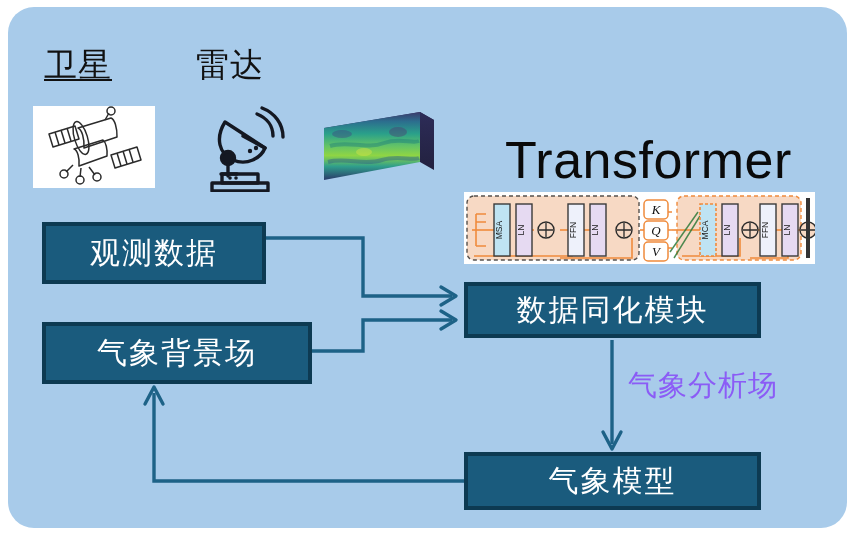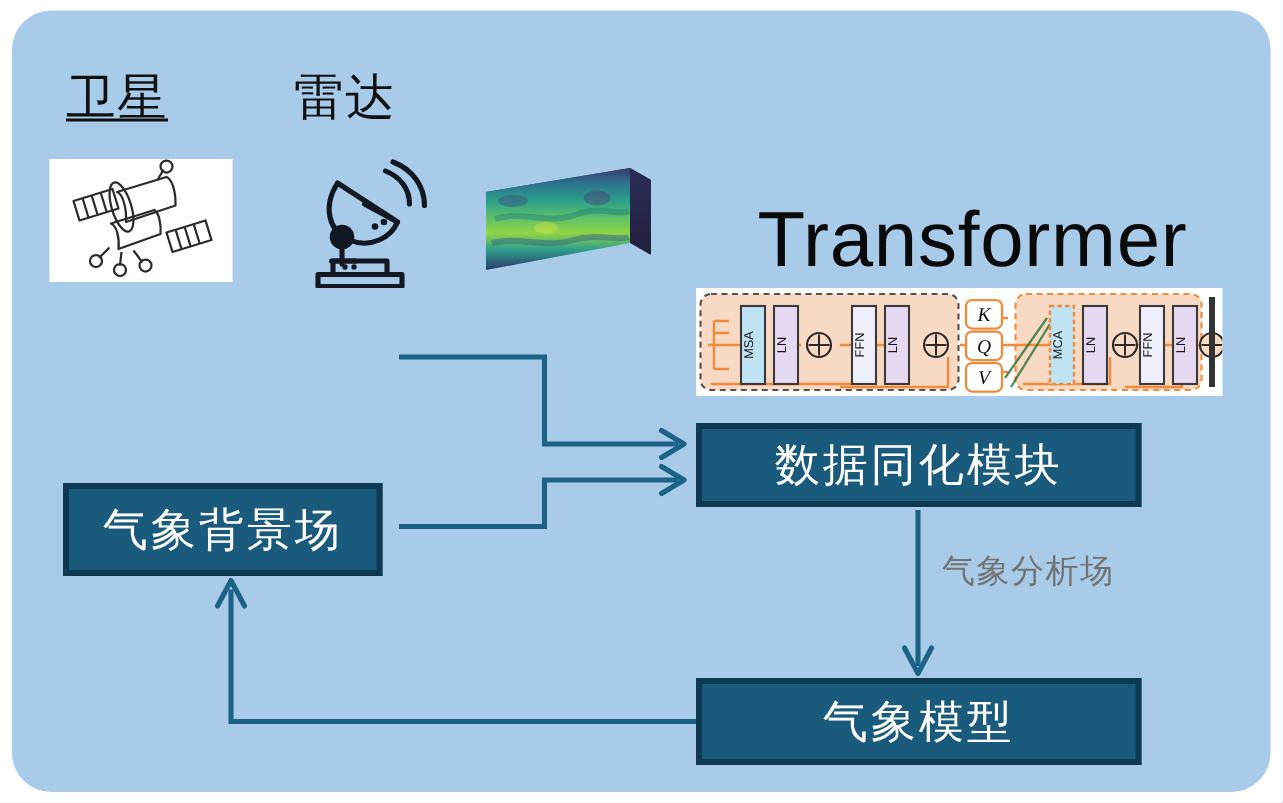--- a/index.html
+++ b/index.html
@@ -32,29 +32,29 @@
   .tf-strip{position:absolute;left:464px;top:192px;width:351px;height:72px;
             background:#ffffff;overflow:hidden;}
 
   
   .pbox{position:absolute;background:#1a5b7d;border:4px solid #0d3a52;
         box-sizing:border-box;display:flex;align-items:center;
         justify-content:center;}
   .pbox span{color:#ffffff;font-size:30px;letter-spacing:2px;white-space:nowrap;}
 
   #box-obs{left:42px;top:222px;width:224px;height:62px;}
-  #box-bg {left:42px;top:322px;width:213px;height:62px;}
+  #box-bg {left:42px;top:322px;width:270px;height:62px;}
   #box-da {left:464px;top:282px;width:297px;height:56px;}
   #box-model{left:464px;top:452px;width:297px;height:58px;}
 
   
   #wires{position:absolute;left:0;top:0;width:855px;height:535px;}
 
   
-  .elabel{position:absolute;color:#737373;font-size:22px;white-space:nowrap;
+  .elabel{position:absolute;color:#8b5cf6;font-size:29px;white-space:nowrap;
           letter-spacing:1px;}
   #lbl-analysis{left:628px;top:366px;}
   #lbl-cycle{left:202px;top:420px;}
 </style>
 </head>
 <body>
 
 <div id="canvas">
 
   <div class="panel"></div>
@@ -240,20 +240,23 @@
       <path d="M464 481 L154 481 L154 393"></path>
     </g>
     <g fill="none" stroke="#1d6287" stroke-width="3.4" stroke-linecap="round" stroke-linejoin="round">
       <polyline points="441,287 456,296 441,305"></polyline>
       <polyline points="441,311 456,320 441,329"></polyline>
       <polyline points="603,432 612,449 621,432"></polyline>
       <polyline points="145,404 154,387 163,404"></polyline>
     </g>
   </svg>
 
+  <div class="pbox" id="box-obs">
+    <span>观测数据</span>
+  </div>
   <div class="pbox" id="box-bg">
     <span>气象背景场</span>
   </div>
   <div class="pbox" id="box-model">
     <span>气象模型</span>
   </div>
   <div class="pbox" id="box-da">
     <span>数据同化模块</span>
   </div>
 

